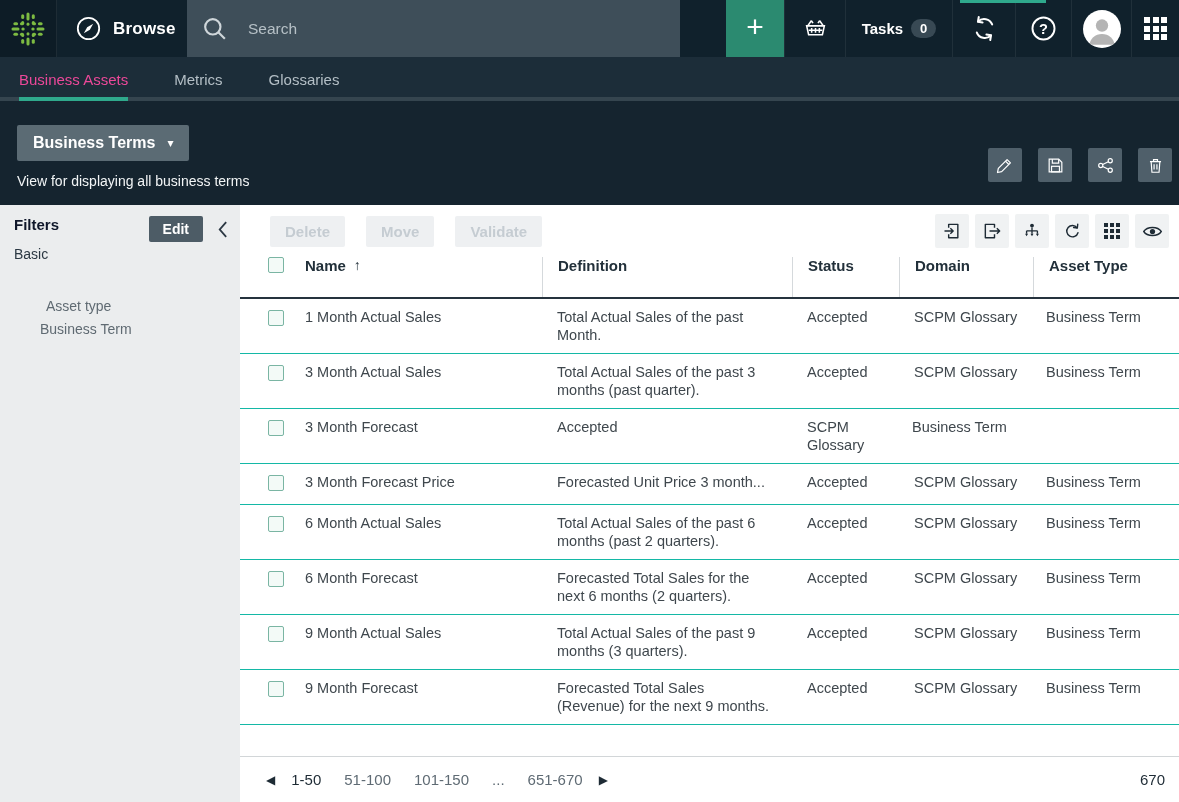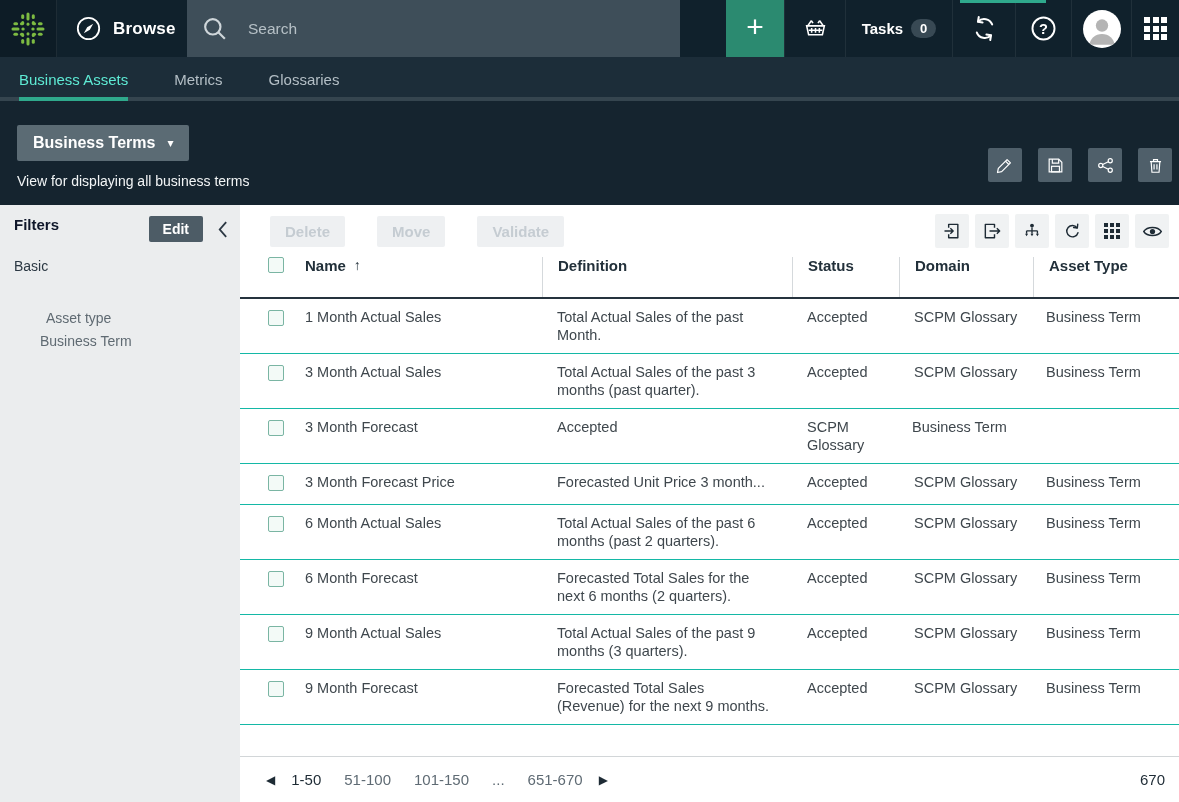--- a/index.html
+++ b/index.html
@@ -24,49 +24,49 @@
   .tasks-label { font-size:15px; font-weight:bold; }
   .tasks-badge { background:#384954; border-radius:10px; padding:2px 9px; font-size:13px; font-weight:bold; }
   .tb-btn.sync { width:63px; } .tb-btn.help { width:56px; } .tb-btn.user { width:60px; } .tb-btn.apps { width:48px; }
   .grid9 { display:grid; grid-template-columns:repeat(3,6px); gap:2.5px; }
   .grid9 i { width:6px; height:6px; background:#fff; }
 
   
   .tabbar { height:44px; background:#1c2d39; display:flex; padding-left:19px; position:relative; }
   .tabbar::after { content:""; position:absolute; left:0; right:0; bottom:0; height:4px; background:#35454f; }
   .tab { height:100%; display:flex; align-items:center; margin-right:46px; font-size:15px; color:#b4bfc6; cursor:pointer; position:relative; }
-  .tab.active { color:#5eead4; }
+  .tab.active { color:#ec4899; }
   .tab.active::after { content:""; position:absolute; left:0; right:0; bottom:0; height:4px; background:#2fa98c; z-index:2; }
 
   
   .viewheader { height:104px; background:#15242f; padding:24px 17px 0 17px; position:relative; color:#fff; }
   .view-btn { display:inline-flex; align-items:center; gap:12px; background:#5b6b74; color:#fff; font-size:16px; font-weight:bold; padding:9px 16px; border-radius:2px; cursor:pointer; }
   .view-caret { font-size:12px; }
   .view-desc { margin-top:12px; font-size:14px; color:#f2f5f6; }
   .header-actions { position:absolute; right:7px; top:47px; display:flex; gap:16px; }
   .hicon-btn { width:34px; height:34px; background:#4f5f6a; border-radius:2px; display:flex; align-items:center; justify-content:center; cursor:pointer; }
 
   
   .content { display:flex; height:597px; }
 
   
   .sidebar { width:240px; background:#ebedee; padding:11px 10px 0 14px; flex:none; }
   .filters-head { display:flex; align-items:flex-start; }
   .filters-titles { flex:1; }
   .filters-title { font-size:15px; font-weight:bold; color:#0f172a; }
-  .filters-sub { font-size:14px; color:#2b3843; margin-top:25px; }
+  .filters-sub { font-size:14px; color:#2b3843; margin-top:13px; }
   .edit-btn { background:#4d5c66; color:#fff; font-size:14px; font-weight:bold; padding:5px 14px; border-radius:2px; border:none; cursor:pointer; font-family:inherit; }
   .collapse-btn { margin:4px 2px 0 14px; cursor:pointer; display:inline-flex; }
   .filter-group { margin-top:36px; margin-left:32px; font-size:14px; color:#5f6a72; }
   .filter-value { margin-top:7px; margin-left:26px; font-size:14px; color:#5f6a72; }
 
   
   .main { flex:1; background:#fff; display:flex; flex-direction:column; min-width:0; }
   .action-bar { height:52px; display:flex; align-items:center; padding:0 10px 0 30px; flex:none; }
-  .bulk-btn { background:#eef0f2; color:#c5ccd2; font-size:15px; font-weight:bold; padding:7px 15px; border-radius:2px; border:none; margin-right:32px; font-family:inherit; }
+  .bulk-btn { background:#eef0f2; color:#c5ccd2; font-size:15px; font-weight:bold; padding:7px 15px; border-radius:2px; border:none; margin-right:21px; font-family:inherit; }
   .bar-spacer { flex:1; }
   .ticon-btn { width:34px; height:34px; background:#f0f2f3; border-radius:2px; display:flex; align-items:center; justify-content:center; cursor:pointer; margin-left:6px; }
   .grid9d { display:grid; grid-template-columns:repeat(3,4.5px); gap:1.5px; }
   .grid9d i { width:4.5px; height:4.5px; background:#1e2b35; }
 
   
   .tgrid { display:grid; grid-template-columns:57px 245px 250px 107px 134px 1fr; }
   .thead { height:42px; border-bottom:2px solid #25323d; align-items:center; flex:none; }
   .th { font-size:15px; font-weight:bold; color:#22303a; padding-left:15px; height:100%; display:flex; align-items:flex-start; cursor:pointer; }
   .th.sep { border-left:1px solid #d5d9dc; }

